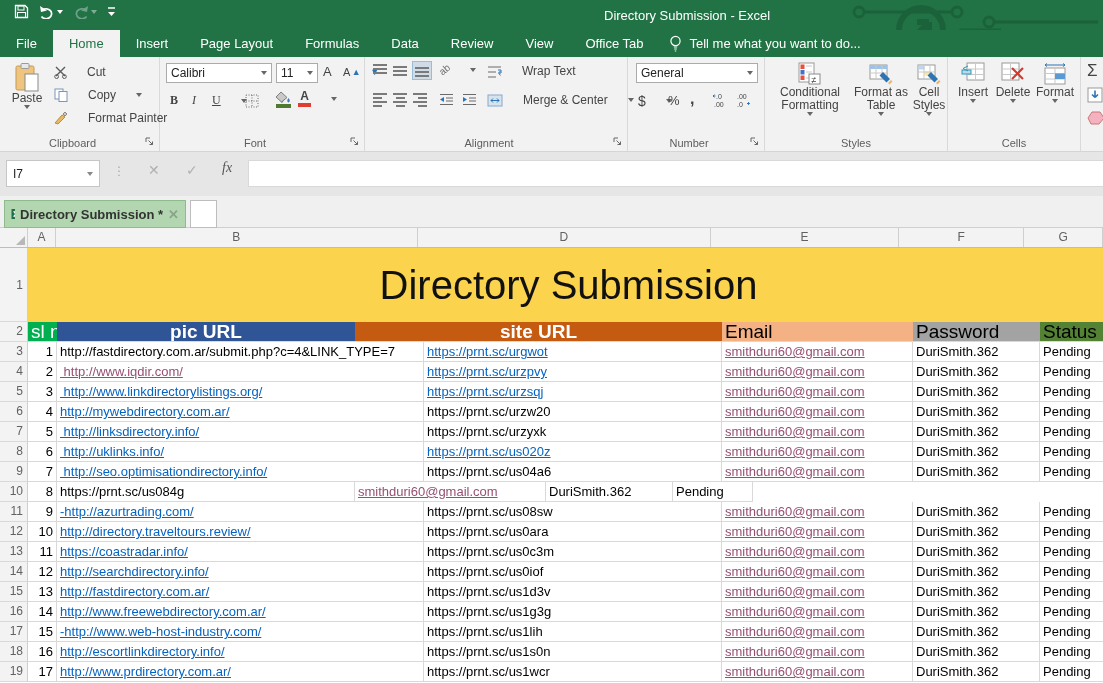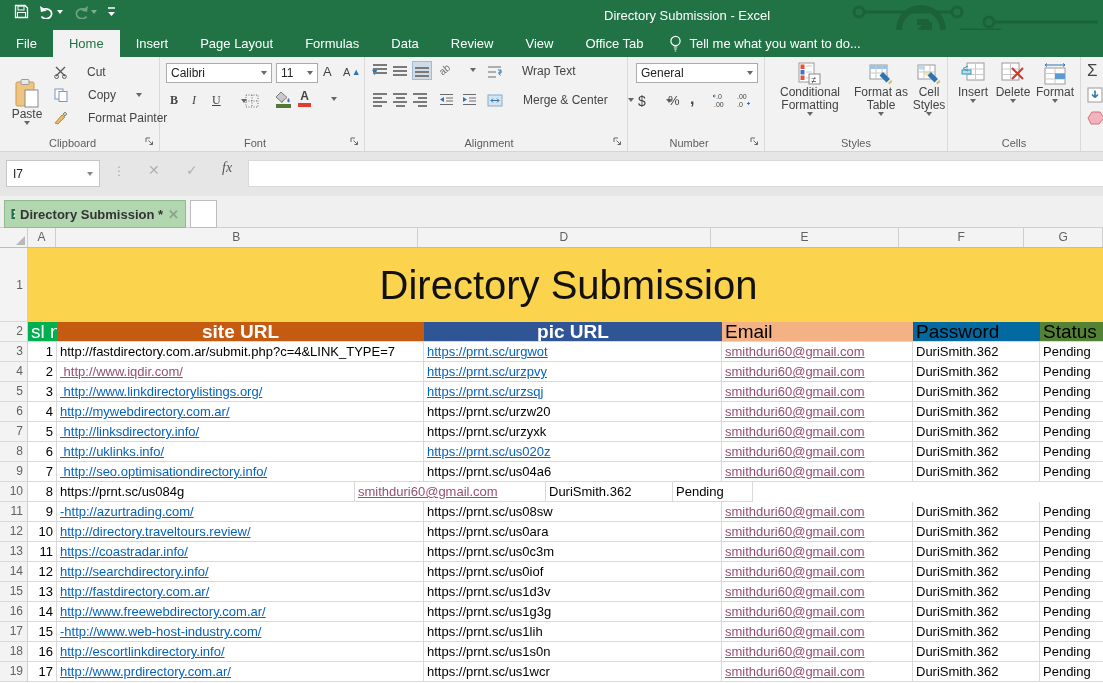--- a/index.html
+++ b/index.html
@@ -142,21 +142,21 @@
           <circle cx="6.5" cy="6" r="4.6" fill="none" stroke="#fff" stroke-width="1.2"></circle>
           <path d="M4.8 12 h3.4 M5.2 14 h2.6 M5.8 16 h1.4" stroke="#fff"></path>
         </svg>
       <span>Tell me what you want to do...</span>
     </div>
   </div>
 
   <div id="ribbon">
 
     <div class="grp" style="left:0;width:160px;">
-      <div class="bigbtn" style="left:6px;top:21px;width:42px;">
+      <div class="bigbtn" style="left:6px;top:5px;width:42px;">
         <svg width="26" height="30">
             <rect x="2" y="4" width="18" height="24" rx="1.5" fill="#efc47f" stroke="#c59a55"></rect>
             <rect x="7" y="1.5" width="8" height="5" rx="1" fill="#e8e8e8" stroke="#9a9a9a"></rect>
             <rect x="11" y="12" width="13" height="17" fill="#fff" stroke="#8a8a8a"></rect>
           </svg>
         <span>Paste</span>
           <span class="caret"></span>
       </div>
       <div class="rbtn" style="left:54px;top:8px;">
         <svg width="13" height="13">
@@ -485,24 +485,24 @@
       </div>
 
     <div class="srow" id="row1">
       <div class="rowhead">1</div>
       <div class="cell" id="title-cell">Directory Submission</div>
     </div>
 
     <div class="srow" id="row2">
       <div class="rowhead">2</div>
       <div class="cell c-a h2cell h2-a" style="background:#00b050;">sl no</div>
+      <div class="cell c-d h2cell h2-d" style="background:#2f5597;">pic URL</div>
       <div class="cell c-b h2cell h2-b" style="background:#c55a11;">site URL</div>
-      <div class="cell c-d h2cell h2-d" style="background:#2f5597;">pic URL</div>
       <div class="cell c-e h2cell" style="background:#f4b183;">Email</div>
-      <div class="cell c-f h2cell" style="background:#0369a1;">Password</div>
+      <div class="cell c-f h2cell" style="background:#a3a3a3;">Password</div>
       <div class="cell c-g h2cell" style="background:#548235;">Status</div>
     </div>
 
     <div id="data-rows">
         <div class="srow">
           <div class="rowhead">3</div>
           <div class="cell c-a num">1</div>
           <div class="cell c-b ">http://fastdirectory.com.ar/submit.php?c=4&amp;LINK_TYPE=7</div>
           <div class="cell c-d link">https://prnt.sc/urgwot</div>
           <div class="cell c-e visited">smithduri60@gmail.com</div>

